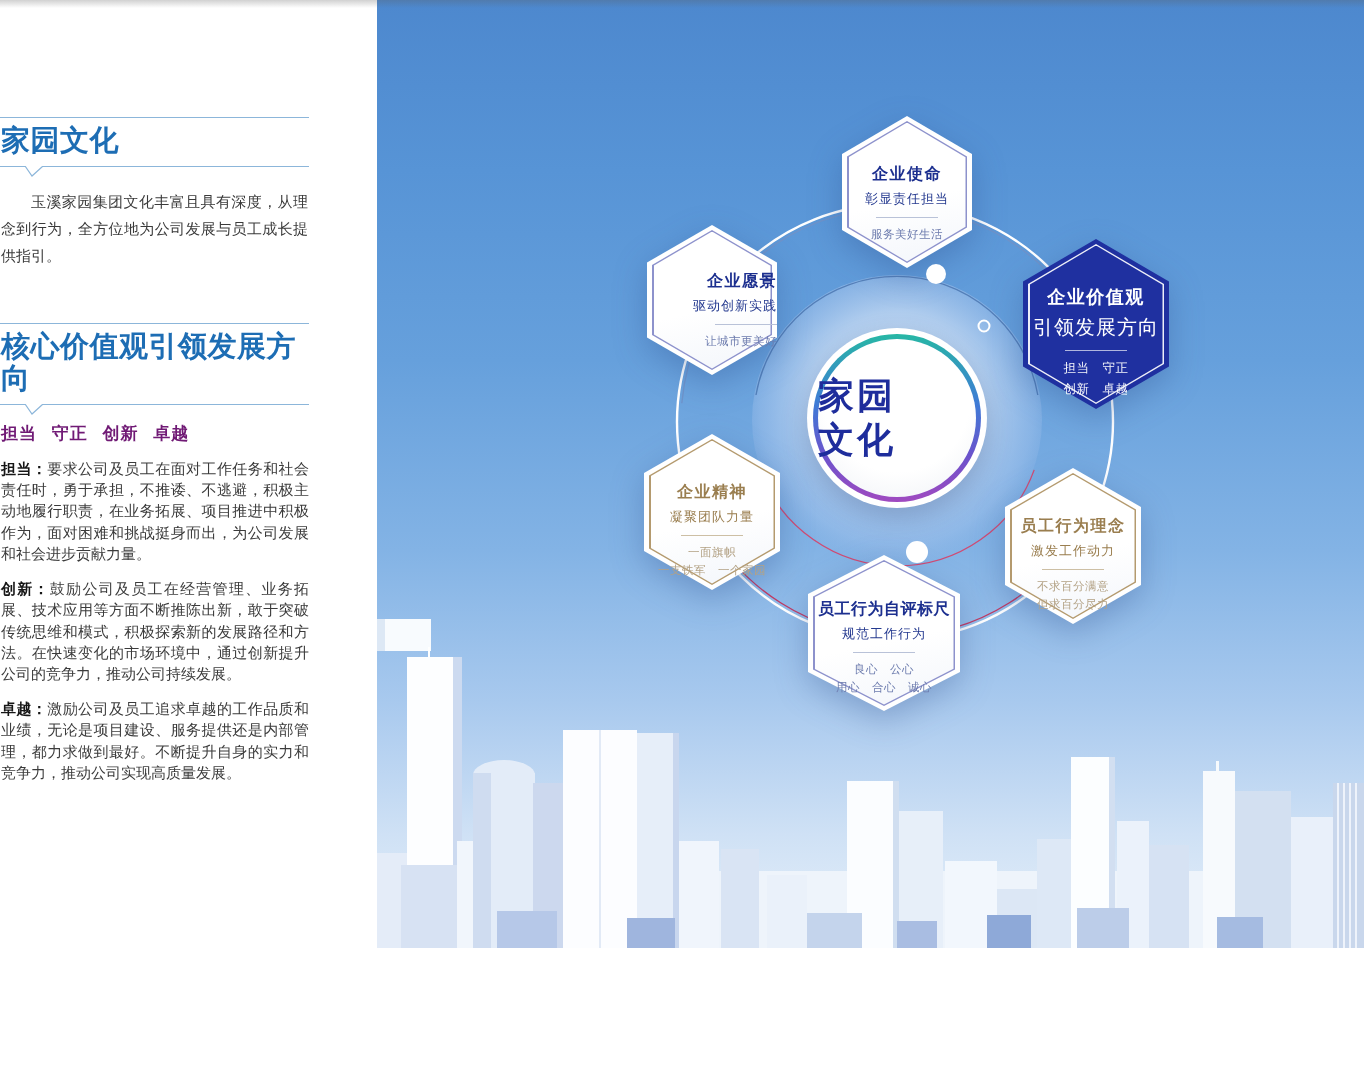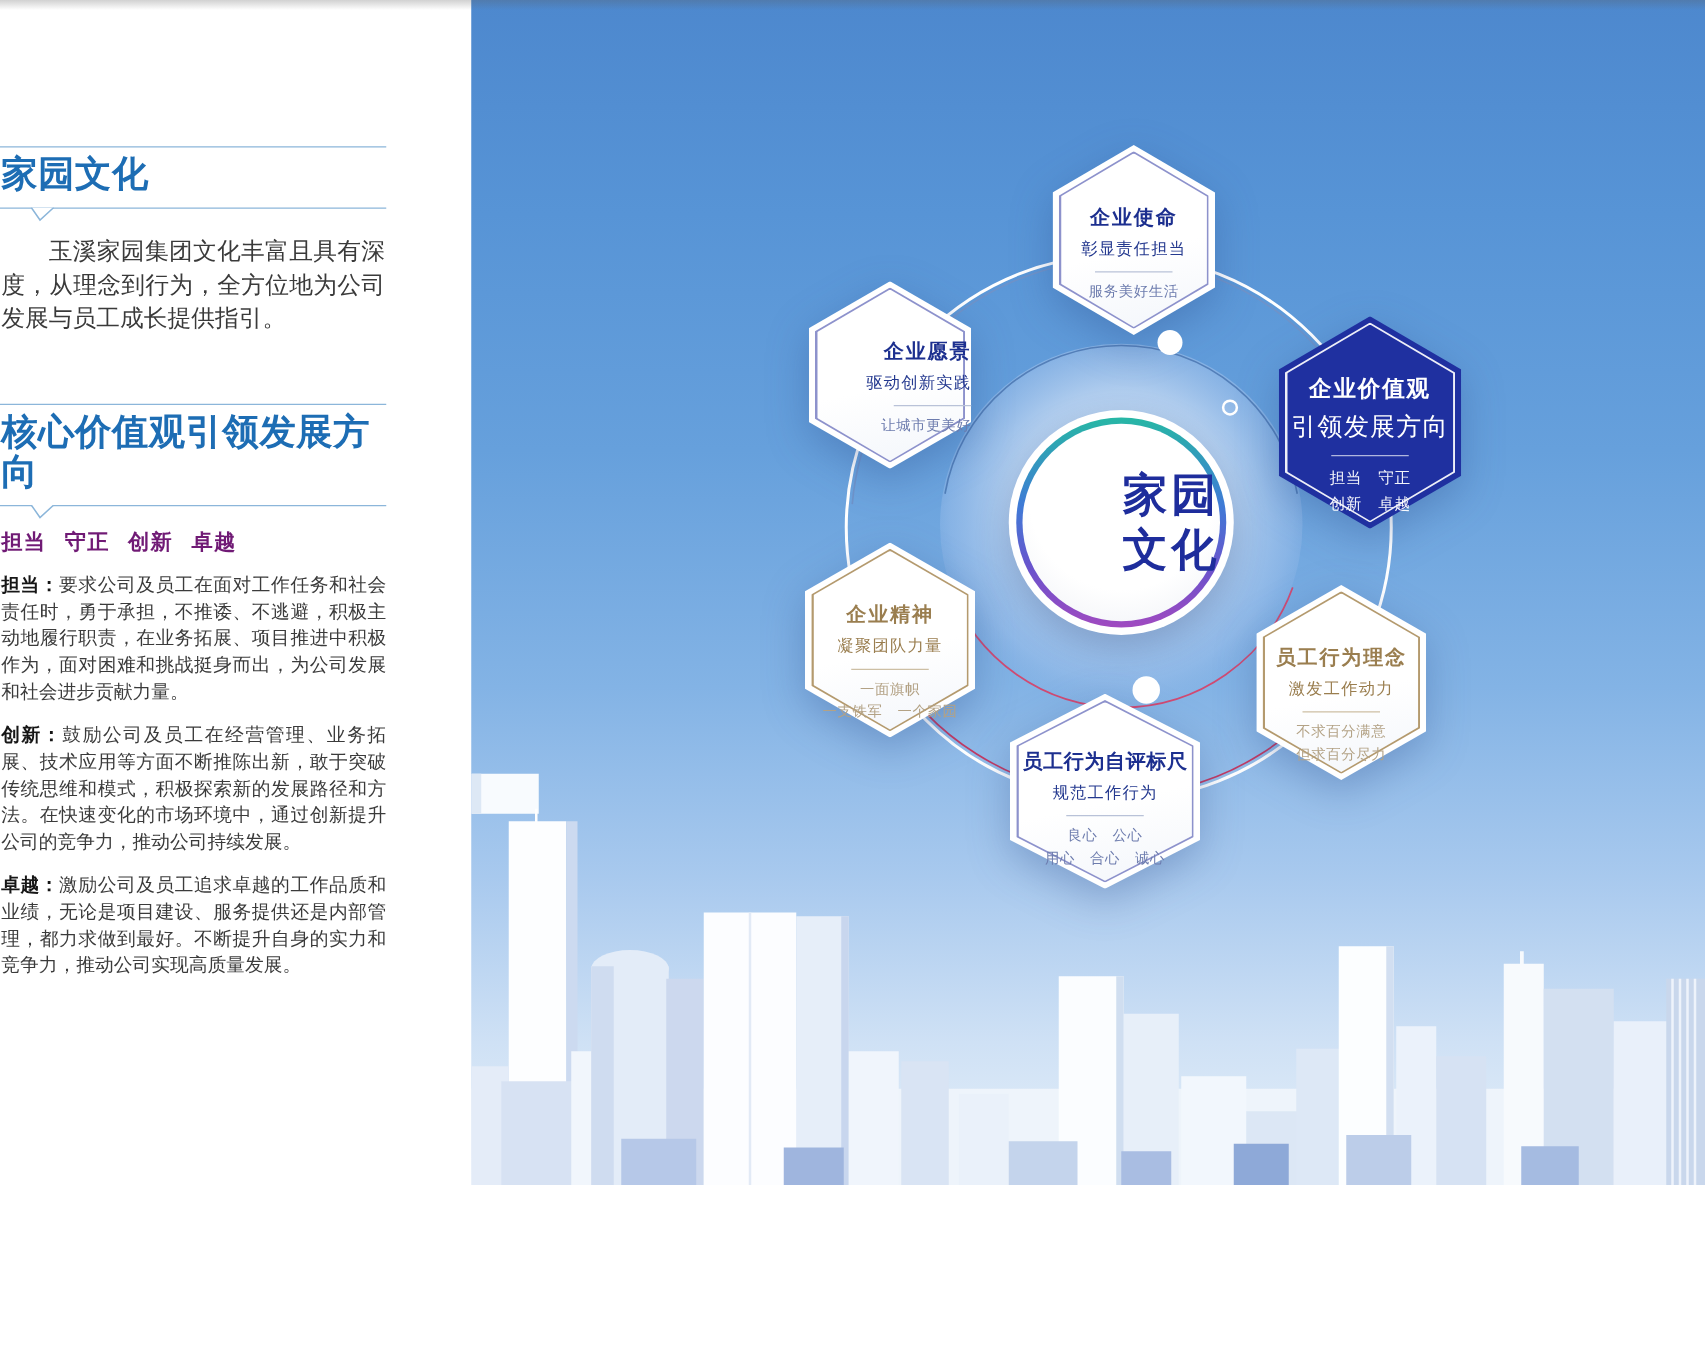--- a/index.html
+++ b/index.html
@@ -10,21 +10,21 @@
   
   .top-shade{position:absolute;left:0;top:0;width:1364px;height:8px;
     background:linear-gradient(180deg,rgba(90,90,90,.28),rgba(120,120,120,0));pointer-events:none;z-index:50;}
 
   
   .left-col{position:absolute;left:0;top:117px;width:309px;}
   .rule{height:0;border-top:1px solid #8cb6da;position:relative;}
   .rule .notch{position:absolute;left:24px;top:-1px;}
   h1.sec{margin:7px 0 9px 1px;font-family:"Liberation Serif",serif;
     font-weight:bold;color:#1d6db4;font-size:29px;letter-spacing:.5px;line-height:1.1;}
-  .lead-para{margin:21px 0 0 1px;font-size:19px;line-height:27px;color:#3a3a3a;
+  .lead-para{margin:21px 0 0 1px;font-size:15px;line-height:27px;color:#3a3a3a;
     text-align:justify;text-indent:2em;width:307px;}
   .sec2{margin-top:54px;}
   .core-sub{margin:17px 0 2px 1px;font-size:17px;font-weight:bold;color:#701a75;
     word-spacing:9px;letter-spacing:1px;}
   .val-para{margin:13px 0 0 1px;font-size:15px;line-height:21.4px;color:#3b3b3b;
     text-align:justify;width:308px;}
   .val-para b{color:#161616;}
 
   
   .photo{position:absolute;left:377px;top:0;width:987px;height:948px;overflow:hidden;
@@ -60,38 +60,38 @@
   .theme-gold .hex-small{color:#b3a285;}
   .theme-blue .hex-title{color:#ffffff;font-size:18px;}
   .theme-blue .hex-sub{color:#ffffff;font-weight:normal;font-size:20px;}
   .theme-blue .hex-divider{background:rgba(255,255,255,.65);}
   .theme-blue .hex-small{color:rgba(255,255,255,.95);font-size:12.5px;}
 
   .hex-mission{left:465px;top:116px;width:130px;height:152px;}
   .hex-mission .hex-content{padding-top:48px;}
   .hex-vision{left:270px;top:225px;width:130px;height:150px;}
   .hex-vision .hex-content{padding-top:46px;align-items:flex-end;}
-  .hex-values{left:646px;top:253px;width:146px;height:170px;}
+  .hex-values{left:646px;top:239px;width:146px;height:170px;}
   .hex-values .hex-content{padding-top:46px;}
   .hex-spirit{left:267px;top:434px;width:136px;height:156px;}
   .hex-spirit .hex-content{padding-top:48px;}
   .hex-concept{left:628px;top:468px;width:136px;height:156px;}
   .hex-concept .hex-content{padding-top:48px;}
   .hex-self{left:431px;top:555px;width:152px;height:156px;}
   .hex-self .hex-content{padding-top:44px;}
   .hex-self .hex-title{letter-spacing:.5px;}
 
   
   .center-circle{position:absolute;left:430px;top:328px;width:180px;height:180px;z-index:7;
     border-radius:50%;background:#ffffff;box-shadow:0 10px 26px rgba(30,60,120,.30);}
   .grad-ring{position:absolute;inset:6px;border-radius:50%;
     background:linear-gradient(180deg,#27b7a5 0%,#3f7ad6 42%,#6a53cc 72%,#a04ac0 100%);}
   .center-inner{position:absolute;inset:5px;border-radius:50%;
     background:radial-gradient(circle at 50% 38%,#ffffff 58%,#edf0f5 100%);
-    display:flex;flex-direction:column;align-items:flex-end;justify-content:center;}
+    display:flex;flex-direction:column;align-items:flex-start;justify-content:center;}
   .center-text{font-weight:900;color:#1e2d9c;font-size:36px;line-height:1.22;
     letter-spacing:3px;text-align:center;}
 </style>
 </head>
 <body>
 
 <div class="left-col">
 
   <div>
     <div class="rule"></div>

